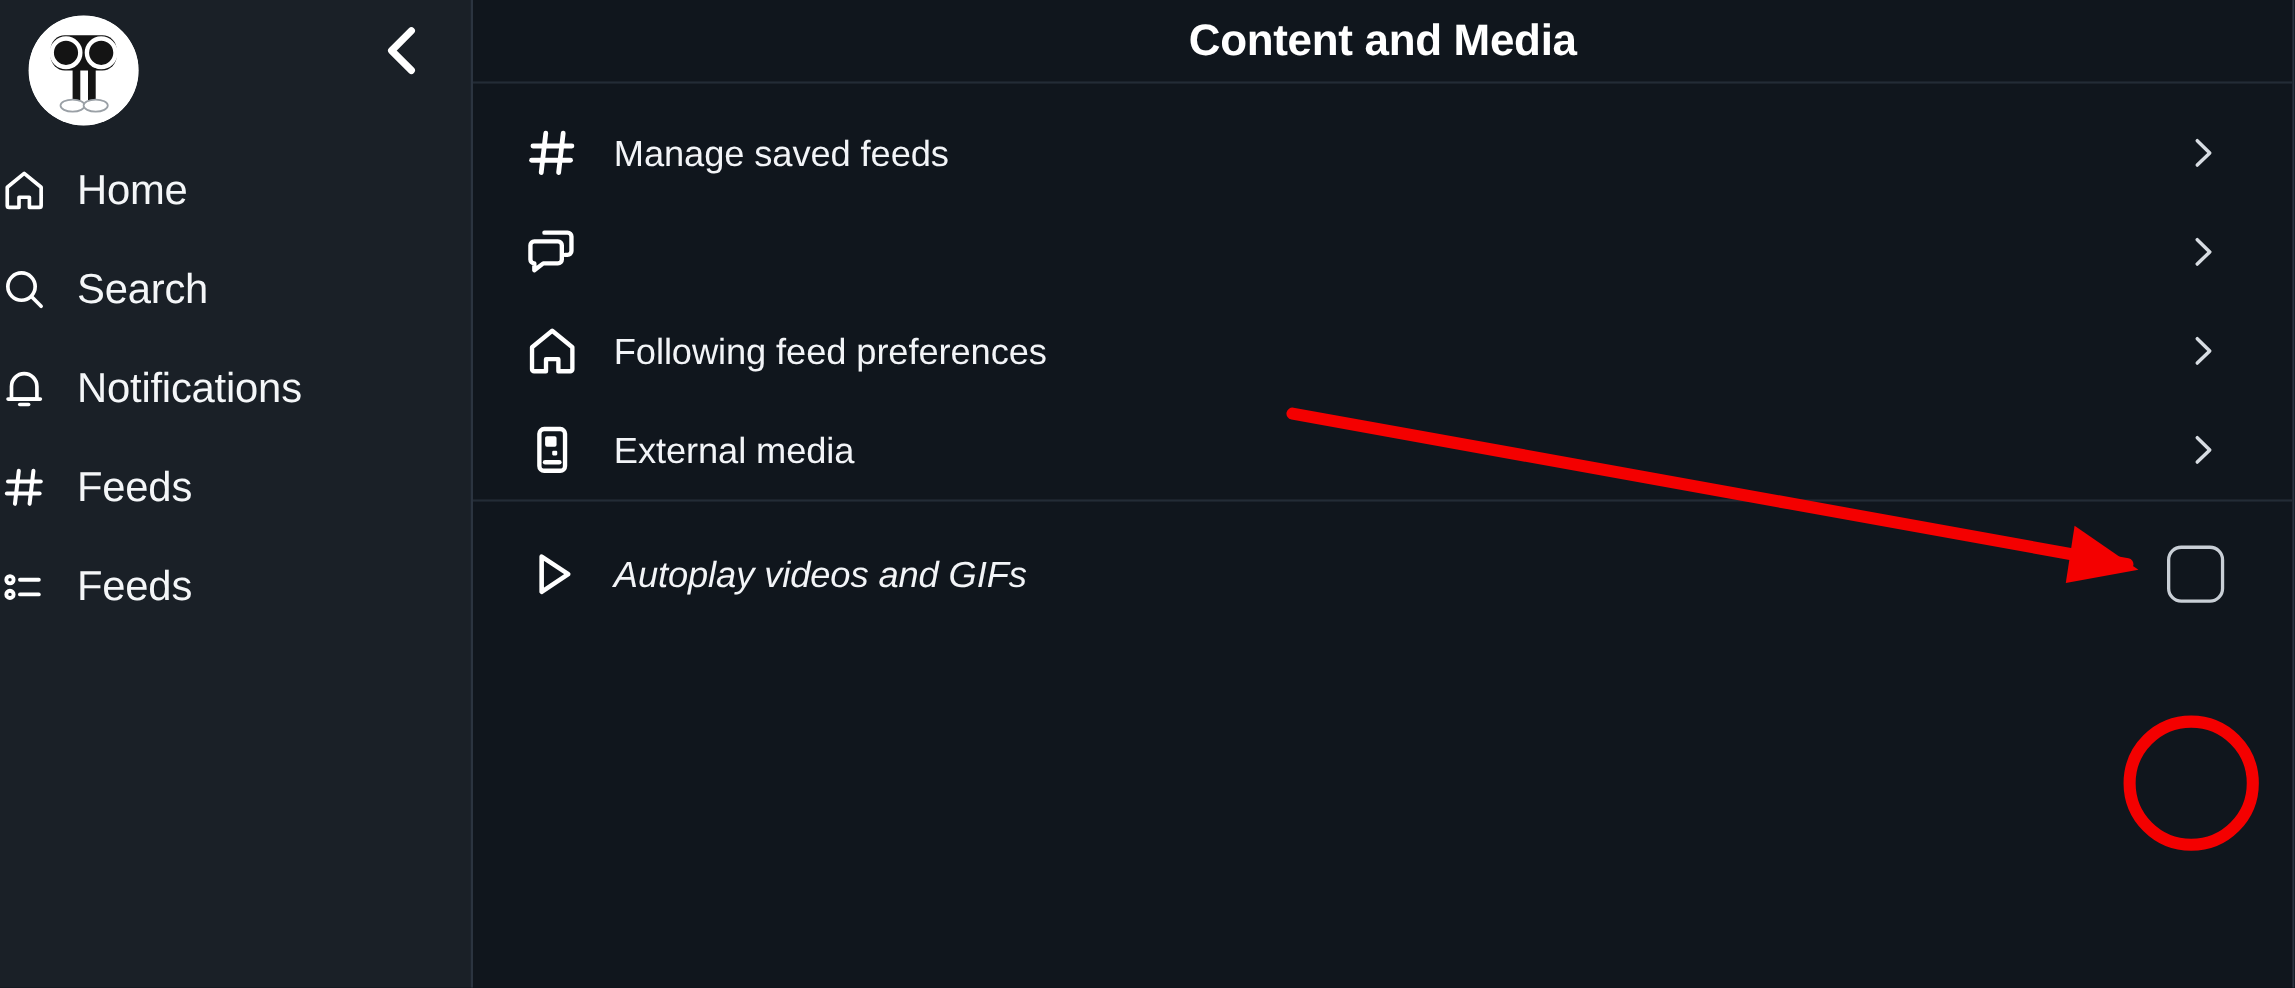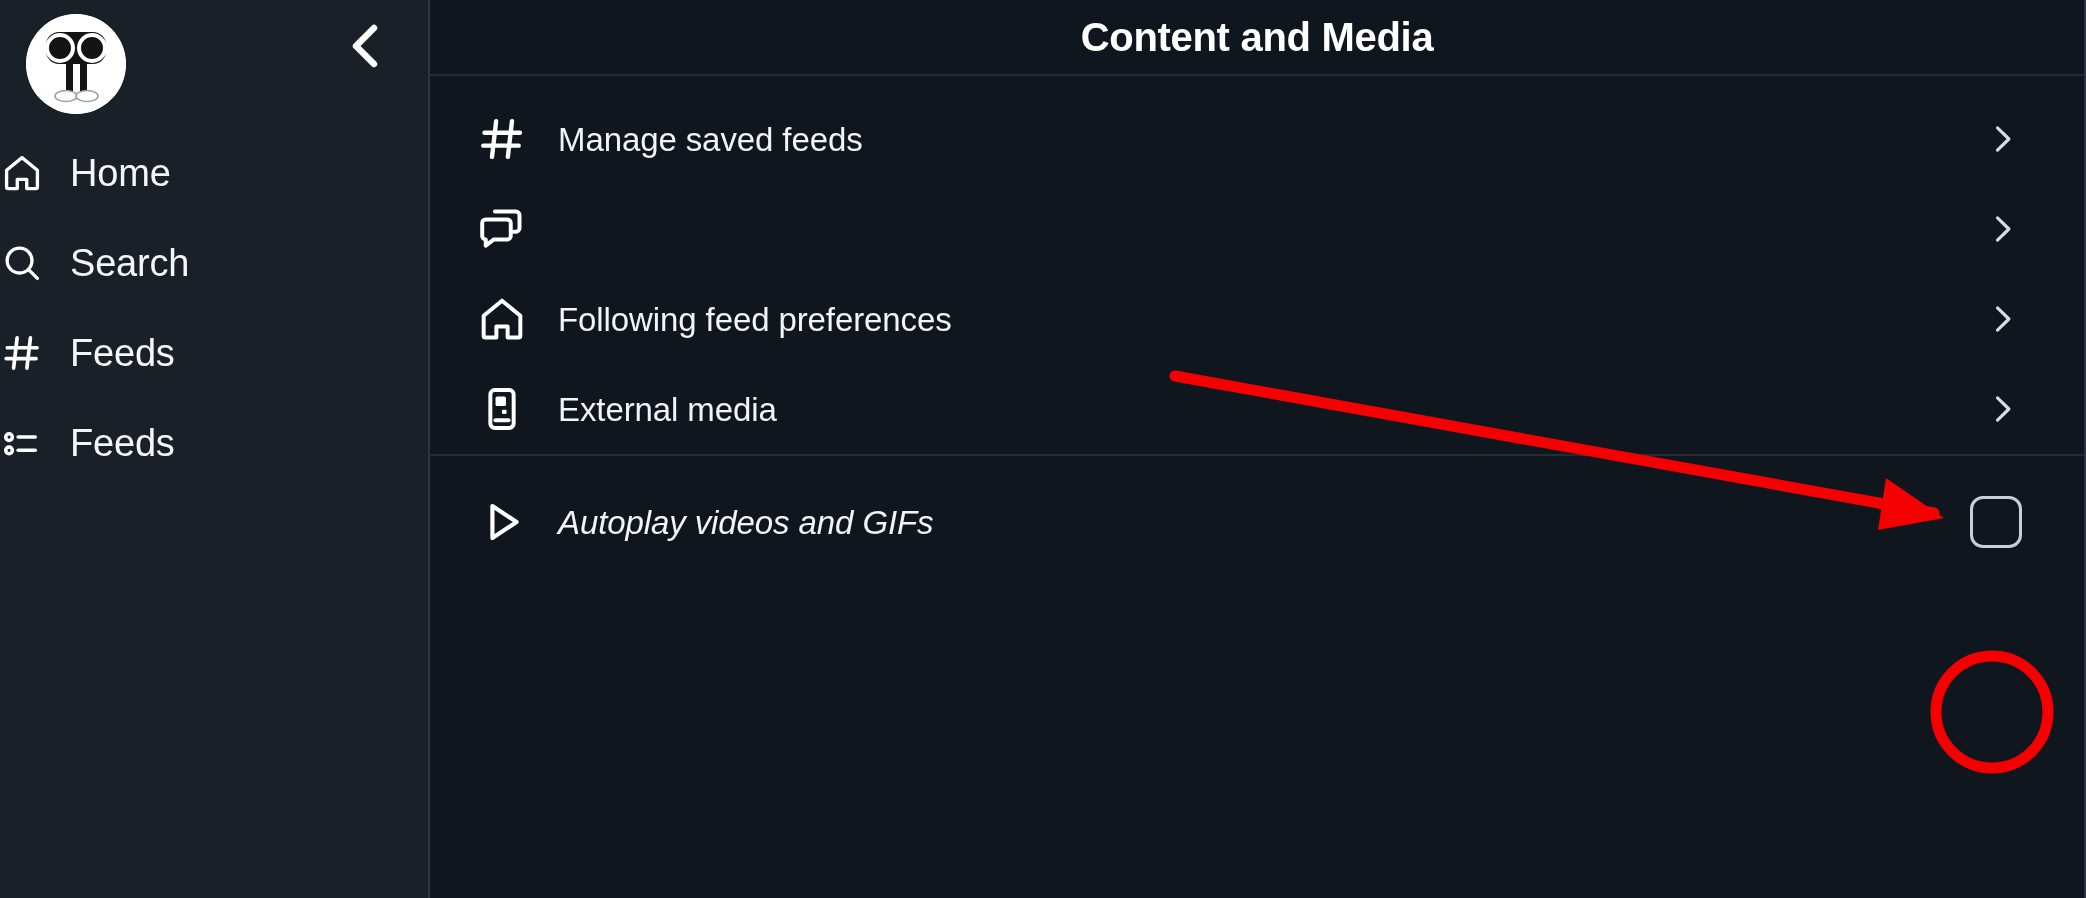--- a/index.html
+++ b/index.html
@@ -207,20 +207,30 @@
     <div class="nav-item">
       <span class="nav-icon">
         <svg width="42" height="42" viewBox="0 0 24 24" fill="none" stroke="#ffffff" stroke-width="1.9" stroke-linecap="round">
           <circle cx="10.6" cy="10.6" r="7.1"></circle>
           <line x1="15.9" y1="15.9" x2="20.8" y2="20.8"></line>
         </svg>
       </span>
       <span class="nav-label">Search</span>
     </div>
 
+    <div class="nav-item">
+      <span class="nav-icon">
+        <svg width="42" height="42" viewBox="0 0 24 24" fill="none" stroke="#ffffff" stroke-width="1.9" stroke-linecap="round" stroke-linejoin="round">
+          <path d="M5.4 17.6V11a6.6 6.6 0 0 1 13.2 0v6.6z"></path>
+          <line x1="3.6" y1="17.6" x2="20.4" y2="17.6"></line>
+          <path d="M9.7 20.4h4.6"></path>
+        </svg>
+      </span>
+      <span class="nav-label">Notifications</span>
+    </div>
 
 
     <div class="nav-item">
       <span class="nav-icon">
         <svg width="42" height="42" viewBox="0 0 24 24" fill="none" stroke="#ffffff" stroke-width="2.1" stroke-linecap="round">
           <line x1="9.2" y1="3.4" x2="7.2" y2="20.6"></line>
           <line x1="16.8" y1="3.4" x2="14.8" y2="20.6"></line>
           <line x1="3.6" y1="9" x2="20.6" y2="9"></line>
           <line x1="3.0" y1="15.2" x2="20.0" y2="15.2"></line>
         </svg>

